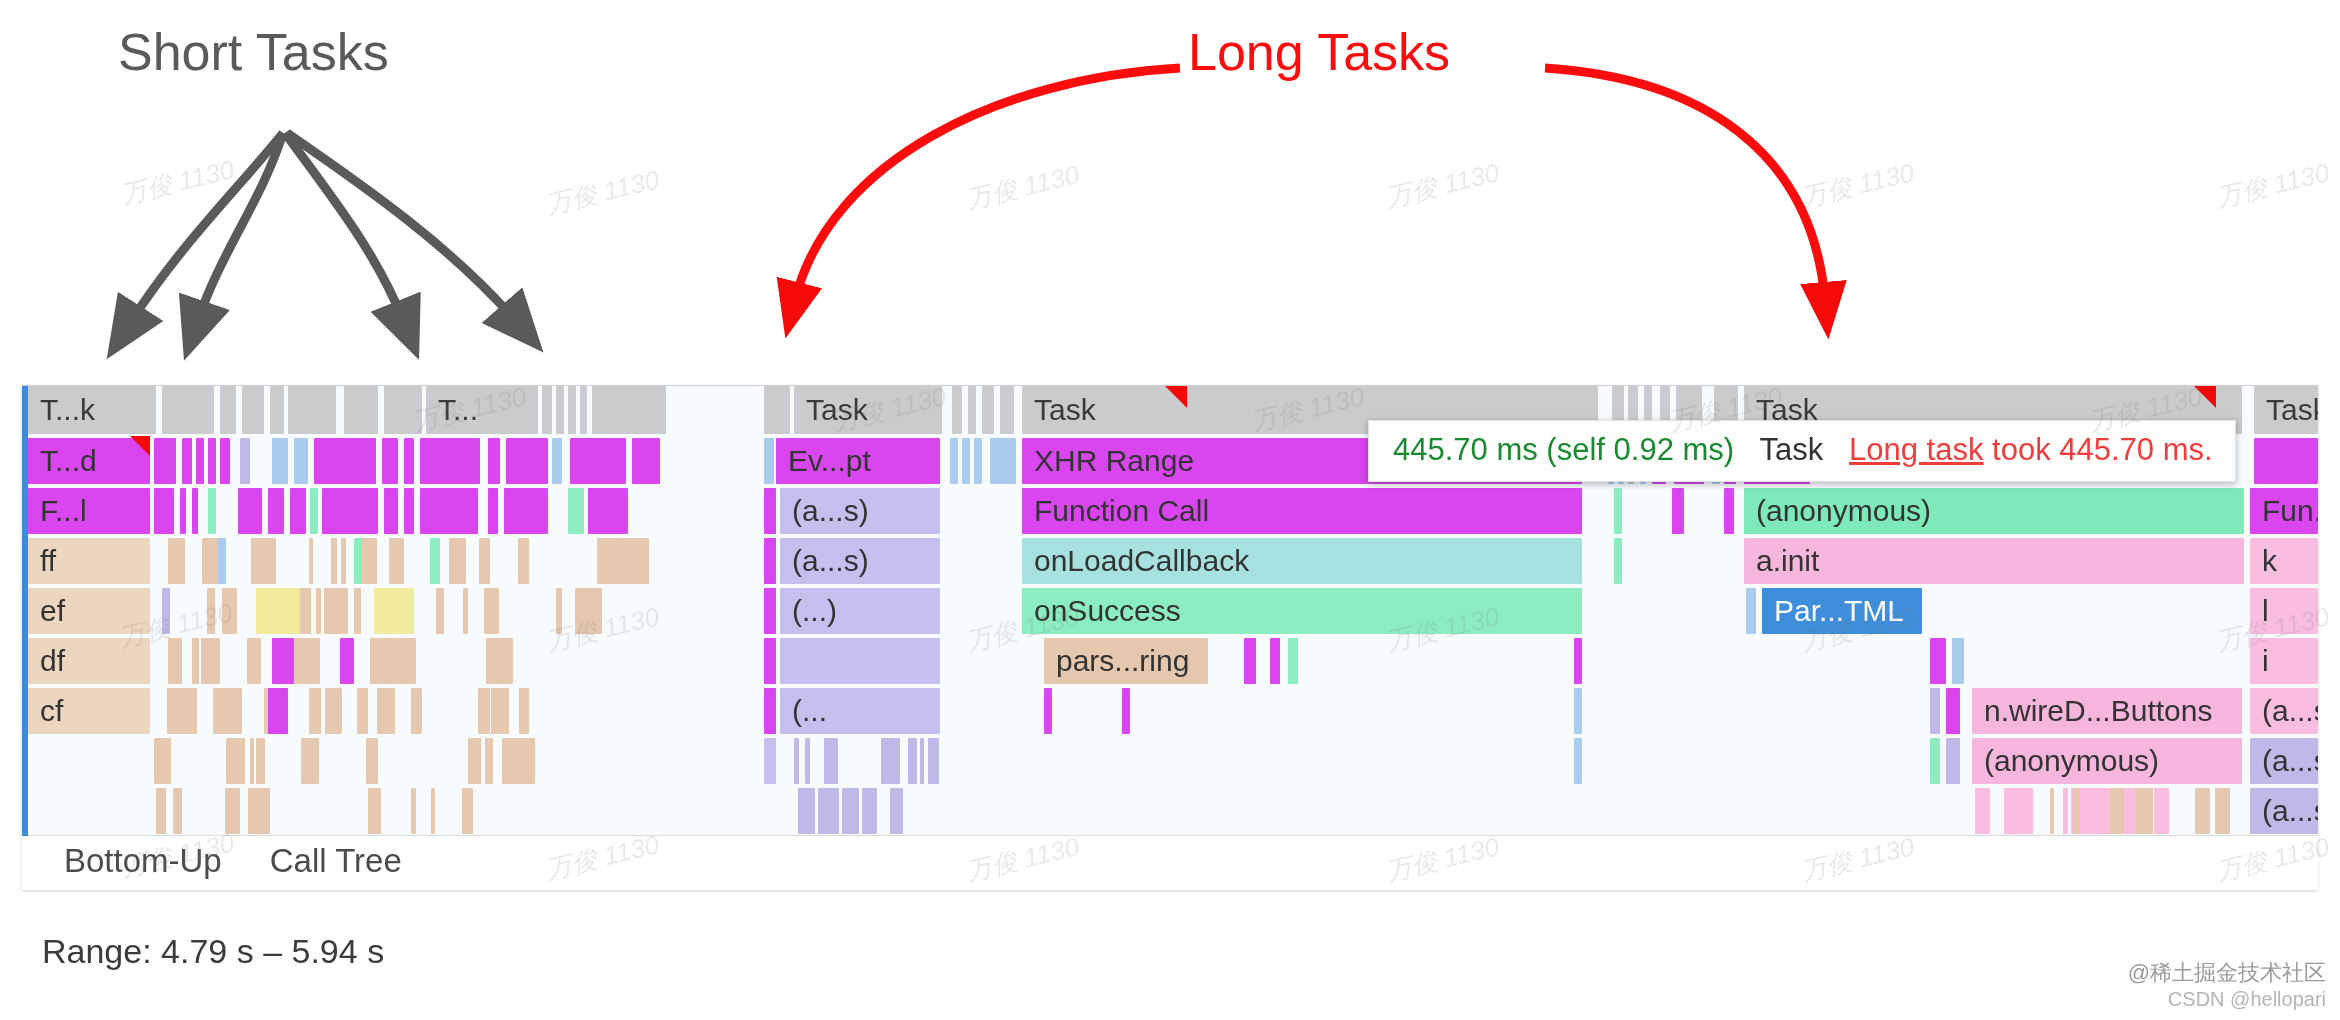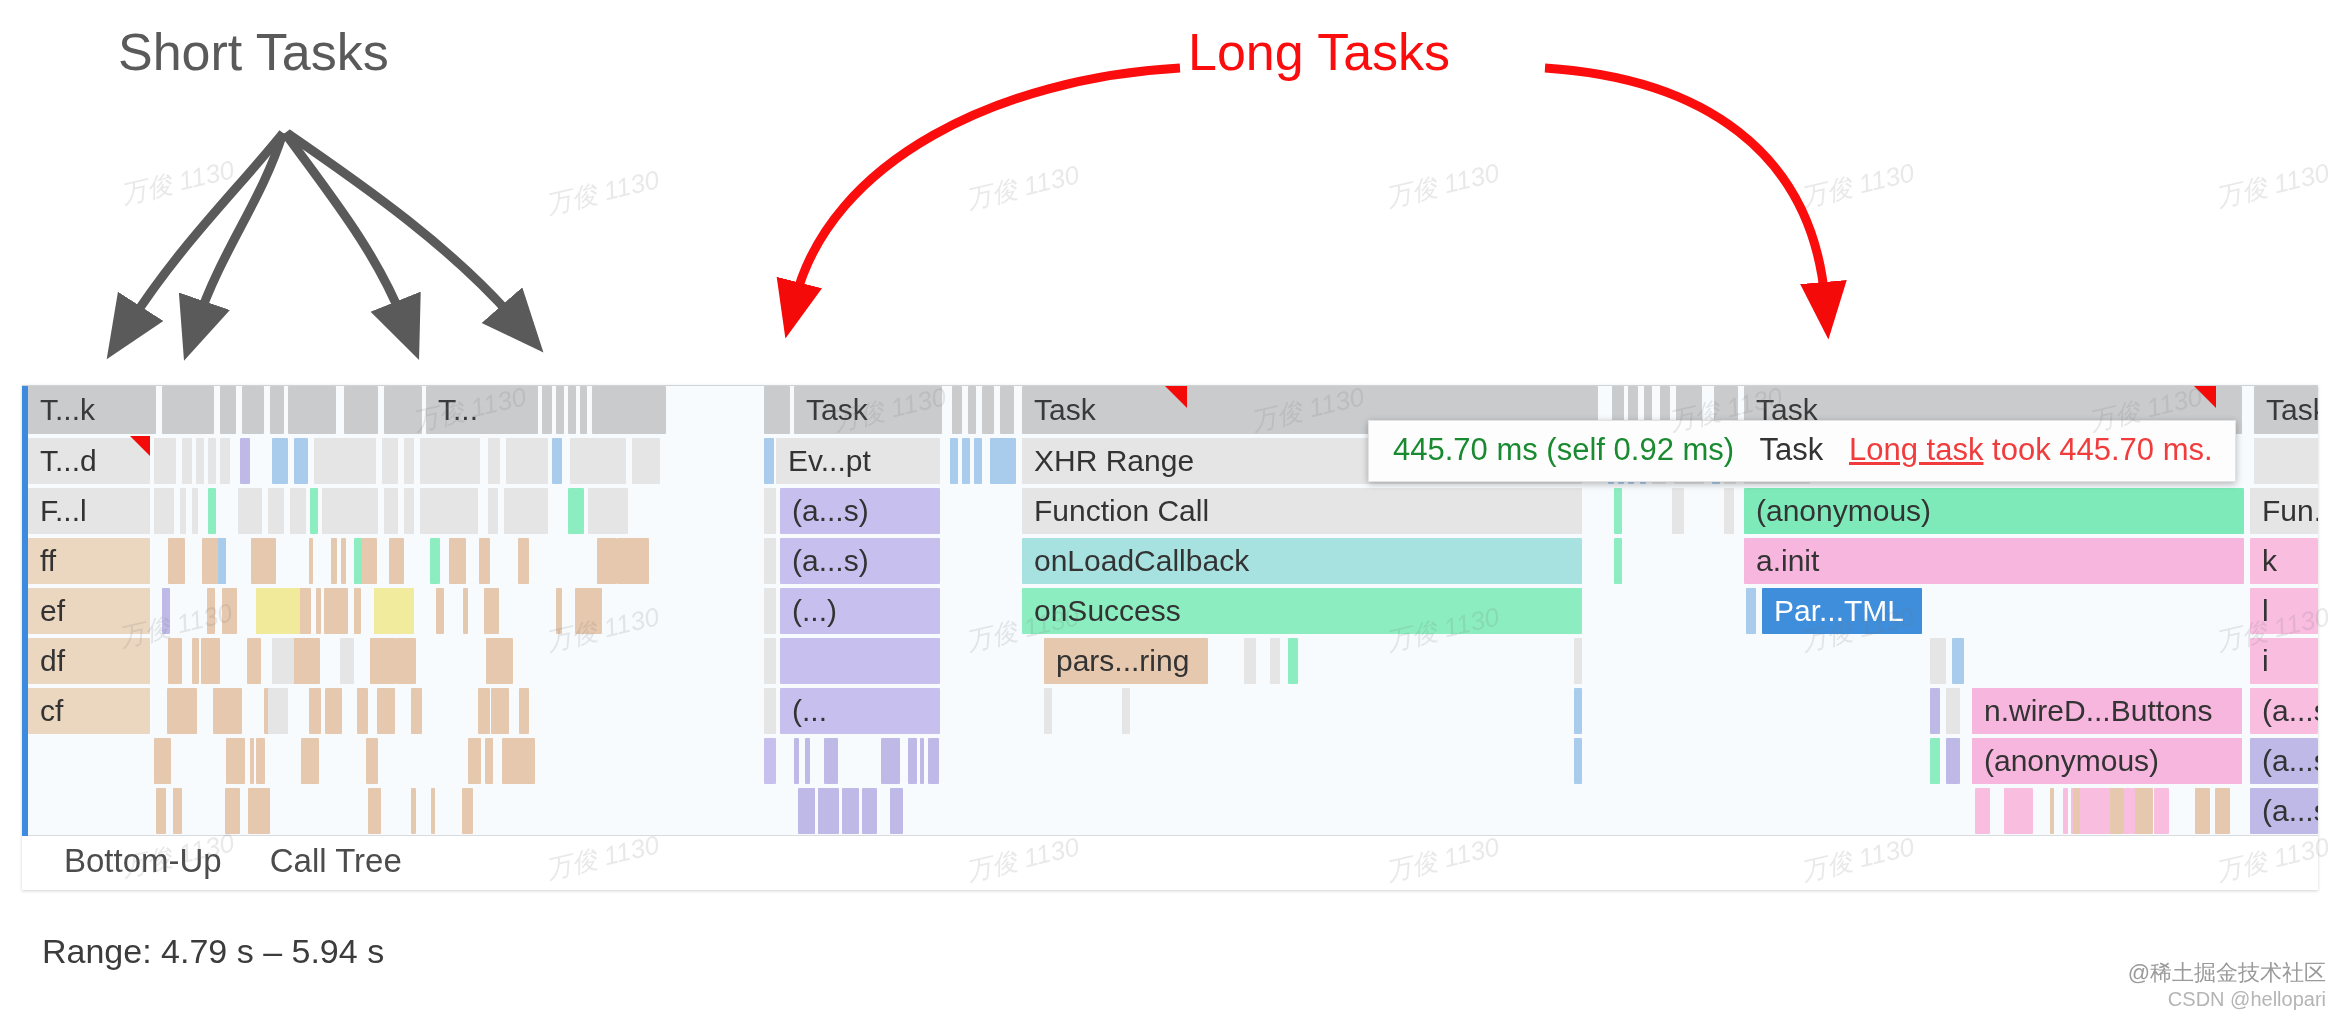--- a/index.html
+++ b/index.html
@@ -74,21 +74,21 @@
     font-size:30px;
     line-height:46px;
     color:#333;
     padding-left:12px;
     font-family:"Liberation Sans", sans-serif;
   }
   .bar.nolabel { padding-left:0; }
   .bar.hdr {
     background:#c9cbcd; color:#3a3a3a; top:0; height:48px; line-height:48px;
   }
-  .c-orange  { background:#e5e5e5; }
+  .c-orange  { background:#d946ef; }
   .c-purple  { background:#c7c0ef; }
   .c-cyan    { background:#a8e2e0; }
   .c-green   { background:#8ceec0; }
   .c-green2  { background:#7eeaba; }
   .c-pink    { background:#f7b6dd; }
   .c-pink2   { background:#f9bde0; }
   .c-blue    { background:#3f8edb; color:#fff; }
   .c-lblue   { background:#a9cbec; }
   .c-tan     { background:#e5c8ae; }
   .c-tan2    { background:#ebd6c0; }

